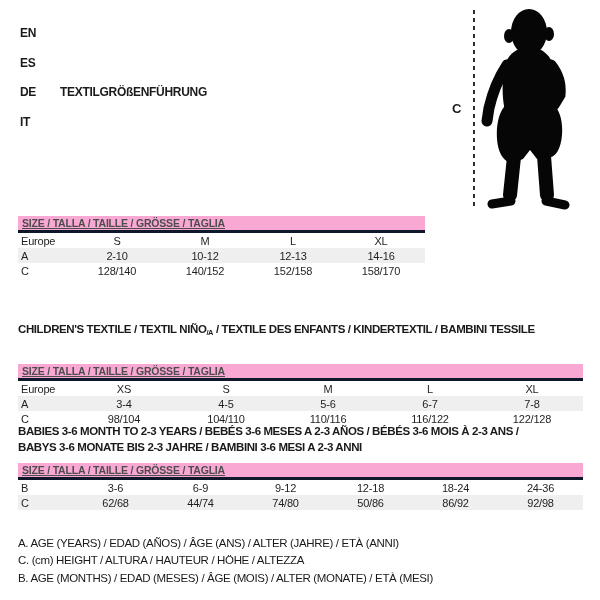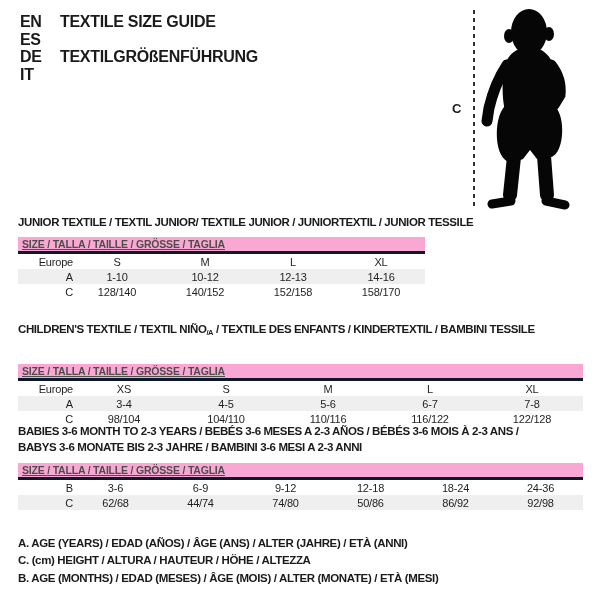--- a/index.html
+++ b/index.html
@@ -2,21 +2,21 @@
 <html><head>
 <meta charset="utf-8">
 <style>
   html,body{margin:0;padding:0;background:#fff;}
   .page{
     position:relative;width:600px;height:600px;background:#ffffff;overflow:hidden;
     font-family:"Liberation Sans",sans-serif;color:#1a1a1a;
   }
   
   .lang-list{position:absolute;left:20px;top:13px;}
-  .lang-row{display:flex;line-height:17.5px;font-size:16px;font-weight:bold;letter-spacing:-0.3px;}
+  .lang-row{display:flex;line-height:17.5px;font-size:12px;font-weight:bold;letter-spacing:-0.3px;margin-top:12px;}
   .lang-code{width:40px;flex:0 0 40px;}
   
   .measure-line{
     position:absolute;left:473px;top:10px;width:2px;height:196px;
     background-image:repeating-linear-gradient(to bottom,#2e2e2e 0 4px,transparent 4px 8px);
   }
   .height-label{position:absolute;left:452px;top:101px;font-size:13px;font-weight:bold;}
   .baby-svg{position:absolute;left:480px;top:5px;}
   
   .tsection{position:absolute;left:18px;}
@@ -29,35 +29,34 @@
   .t3 .ttitle{white-space:normal;line-height:15.5px;margin-bottom:8px;width:575px;}
   .tsub{font-size:7.5px;position:relative;top:2px;}
   .size-bar{
     height:14px;line-height:14px;background:#f9a8d4;border-bottom:3px solid #0f172a;
     color:#4d4d4d;font-weight:bold;font-size:10.5px;padding-left:4px;letter-spacing:-0.2px;text-decoration:underline;
   }
   table.size-table{border-collapse:collapse;table-layout:fixed;width:100%;}
   table.size-table td{
     height:15px;font-size:11px;padding:0;text-align:center;letter-spacing:-0.2px;color:#1f1f1f;
   }
-  table.size-table td.row-label{width:52px;text-align:right;padding-left:3px;}
+  table.size-table td.row-label{width:52px;text-align:left;padding-left:3px;}
   table.size-table tbody tr:nth-child(2){background:#efefef;}
   
   .footnotes{position:absolute;left:18px;top:535px;}
-  .footnote{font-size:11.5px;font-weight:bold;line-height:17.3px;letter-spacing:-0.35px;white-space:nowrap;}
+  .footnote{font-size:11.5px;font-weight:normal;line-height:17.3px;letter-spacing:-0.35px;white-space:nowrap;}
 </style>
 </head>
 <body>
 
 <div class="page">
 
   <div class="lang-list">
     <div class="lang-row">
       <span class="lang-code">EN</span>
-      <span>TEXTILE SIZE GUIDE</span>
     </div>
     <div class="lang-row">
       <span class="lang-code">ES</span>
     </div>
     <div class="lang-row">
       <span class="lang-code">DE</span>
       <span>TEXTILGRÖßENFÜHRUNG</span>
     </div>
     <div class="lang-row">
       <span class="lang-code">IT</span>
@@ -84,34 +83,33 @@
 
       <path d="M34 152 L30 190" stroke-width="14"></path>
       <path d="M64 151 L67 190" stroke-width="14"></path>
 
       <path d="M31 196 L12 199" stroke-width="9"></path>
       <path d="M66 196 L85 200" stroke-width="9"></path>
     </g>
   </svg>
 
   <div class="tsection t1">
-    <div class="ttitle">JUNIOR TEXTILE / TEXTIL JUNIOR/ TEXTILE JUNIOR / JUNIORTEXTIL / JUNIOR TESSILE</div>
     <div class="size-bar">SIZE / TALLA / TAILLE / GRÖSSE / TAGLIA</div>
     <table class="size-table">
         <tbody>
           <tr>
             <td class="row-label">Europe</td>
             <td>S</td>
             <td>M</td>
             <td>L</td>
             <td>XL</td>
           </tr>
           <tr>
             <td class="row-label">A</td>
-            <td>1-10</td>
+            <td>2-10</td>
             <td>10-12</td>
             <td>12-13</td>
             <td>14-16</td>
           </tr>
           <tr>
             <td class="row-label">C</td>
             <td>128/140</td>
             <td>140/152</td>
             <td>152/158</td>
             <td>158/170</td>

